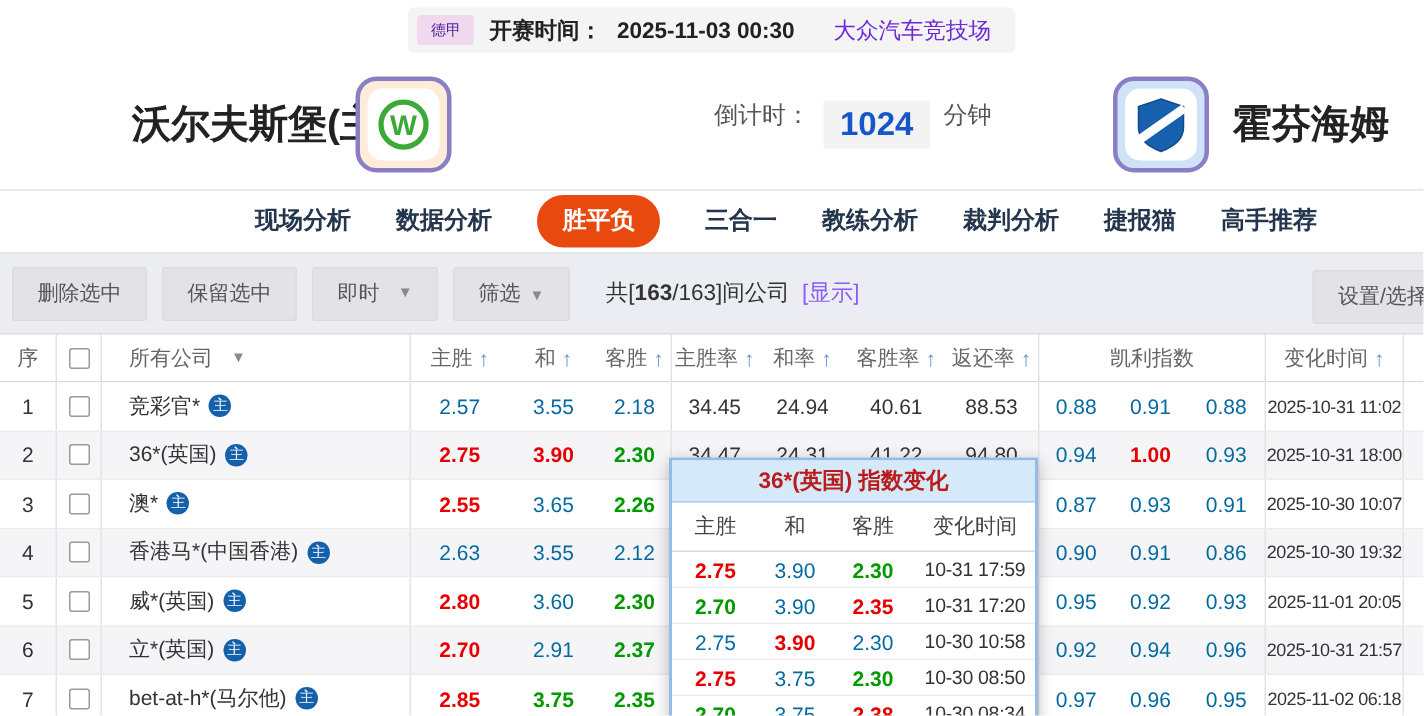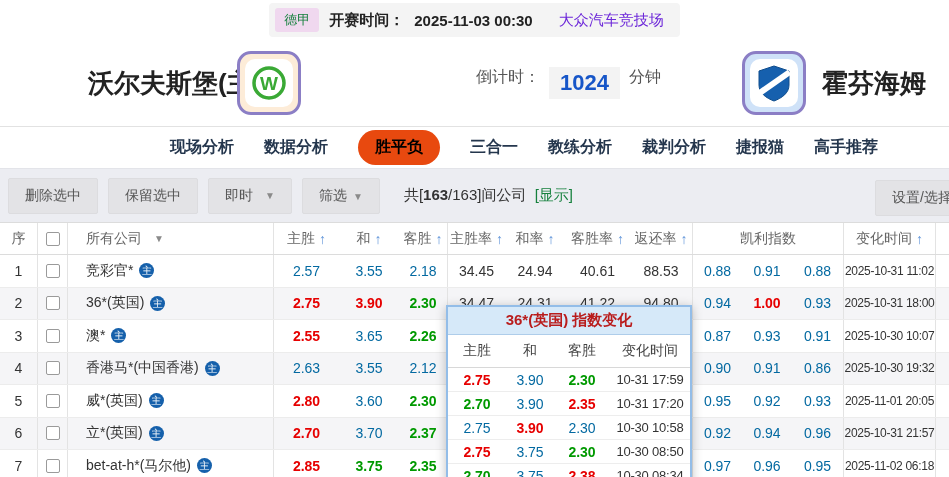--- a/index.html
+++ b/index.html
@@ -2,48 +2,48 @@
 <html><head>
 <meta charset="utf-8">
 <style>
   * { margin:0; padding:0; box-sizing:border-box; }
   body { background:#fff; font-family:"Liberation Sans","DejaVu Sans",sans-serif; }
   #page { position:relative; width:949px; height:477px; overflow:hidden; background:#fff; }
 
   
   .topbar { height:40px; display:flex; align-items:center; justify-content:center; }
   .match-pill { background:#f4f4f4; border-radius:4px; padding:5px 16px 5px 6px; display:flex; align-items:center; gap:10px; font-size:15px; }
-  .league-badge { background:#f0d8ef; color:#15803d; padding:3px 9px; border-radius:3px; font-size:13px; }
+  .league-badge { background:#f0d8ef; color:#4c1d95; padding:3px 9px; border-radius:3px; font-size:10px; }
   .kick-label, .kick-time { font-weight:700; color:#222; }
   .venue { color:#6d28d9; margin-left:16px; }
 
   
   .scoreboard { position:relative; height:87px; border-bottom:1px solid #e2e2e2; }
   .team-name { position:absolute; top:50%; transform:translateY(-50%); font-size:26px; font-weight:700; color:#222; white-space:nowrap; }
   .home-name { left:88px; } .away-name { left:822px; }
   .logo-box { position:absolute; top:11px; width:64px; height:64px; border:3px solid #8b7ec5; border-radius:14px; display:flex; align-items:center; justify-content:center; }
   .home-logo { left:237px; background:#fdecd8; }
   .away-logo { left:742px; background:#cfe2f8; }
   .logo-inner { width:48px; height:48px; background:#fff; border-radius:10px; display:flex; align-items:center; justify-content:center; }
   .countdown { position:absolute; left:476px; top:50%; transform:translateY(-50%); display:flex; gap:9px; font-size:16px; color:#555; }
   .countdown-value { background:#f3f3f3; color:#1756c8; font-weight:700; font-size:22px; padding:3px 11px; }
 
   
   .tabbar { height:41px; display:flex; align-items:center; padding-left:170px; gap:30px; font-size:16px; font-weight:700; color:#24364d; }
   .tab { cursor:pointer; white-space:nowrap; }
-  .tab-active { background:#e8490f; color:#000000; padding:7px 17px; border-radius:18px; }
+  .tab-active { background:#e8490f; color:#ffffff; padding:7px 17px; border-radius:18px; }
 
   
   .toolbar { height:54px; background:#ecedf2; border-top:1px solid #e3e4e9; display:flex; align-items:center; padding:0 8px; gap:10px; position:relative; }
   .tbtn { background:#e3e3e6; border:1px solid #dcdcdf; color:#555; font-size:14px; padding:8px 16px; border-radius:2px; white-space:nowrap; cursor:pointer; }
   .tselect { width:84px; display:flex; justify-content:space-between; align-items:center; }
   .dd-arrow { color:#8a8a8a; font-size:10px; margin-left:6px; }
   .count-text { font-size:15px; color:#333; margin-left:14px; white-space:nowrap; }
   .count-bold { font-weight:700; }
-  .show-link { color:#15803d; cursor:pointer; margin-left:4px; }
+  .show-link { color:#8b5cf6; cursor:pointer; margin-left:4px; }
   .settings-btn { position:absolute; left:875px; top:11px; }
 
   
   .table { position:absolute; left:0; top:222px; width:949px; }
   .thead, .trow { display:grid; grid-template-columns:37px 30px 206px 66px 60px 48px 58px 60px 65px 62px 50px 50px 51px 92px 14px; align-items:center; }
   .thead { height:33px; border-top:1px solid #dcdcdc; border-bottom:1px solid #dcdcdc; color:#666; font-size:14px; }
   .trow { height:32.5px; border-bottom:1px solid #ececec; font-size:14px; color:#333; background:#fff; }
   .trow.alt { background:#f5f5f7; }
   .hc, .c { text-align:center; white-space:nowrap; overflow:hidden; height:100%; display:flex; align-items:center; justify-content:center; }
   .bl { border-left:1px solid #e3e3e3; }
@@ -292,21 +292,21 @@
         <div class="trow alt">
           <div class="c">6</div>
           <div class="c bl">
             <span class="checkbox"></span>
           </div>
           <div class="c c-comp bl">
             <span>立*(英国)</span>
             <span class="badge-main">主</span>
           </div>
           <div class="c v-red bl">2.70</div>
-          <div class="c v-black">3.70</div>
+          <div class="c v-black">2.91</div>
           <div class="c v-green">2.37</div>
           <div class="c bl"></div>
           <div class="c"></div>
           <div class="c"></div>
           <div class="c"></div>
           <div class="c v-black bl">0.92</div>
           <div class="c v-black">0.94</div>
           <div class="c v-black">0.96</div>
           <div class="c c-time bl">2025-10-31 21:57</div>
           <div class="c bl"></div>

